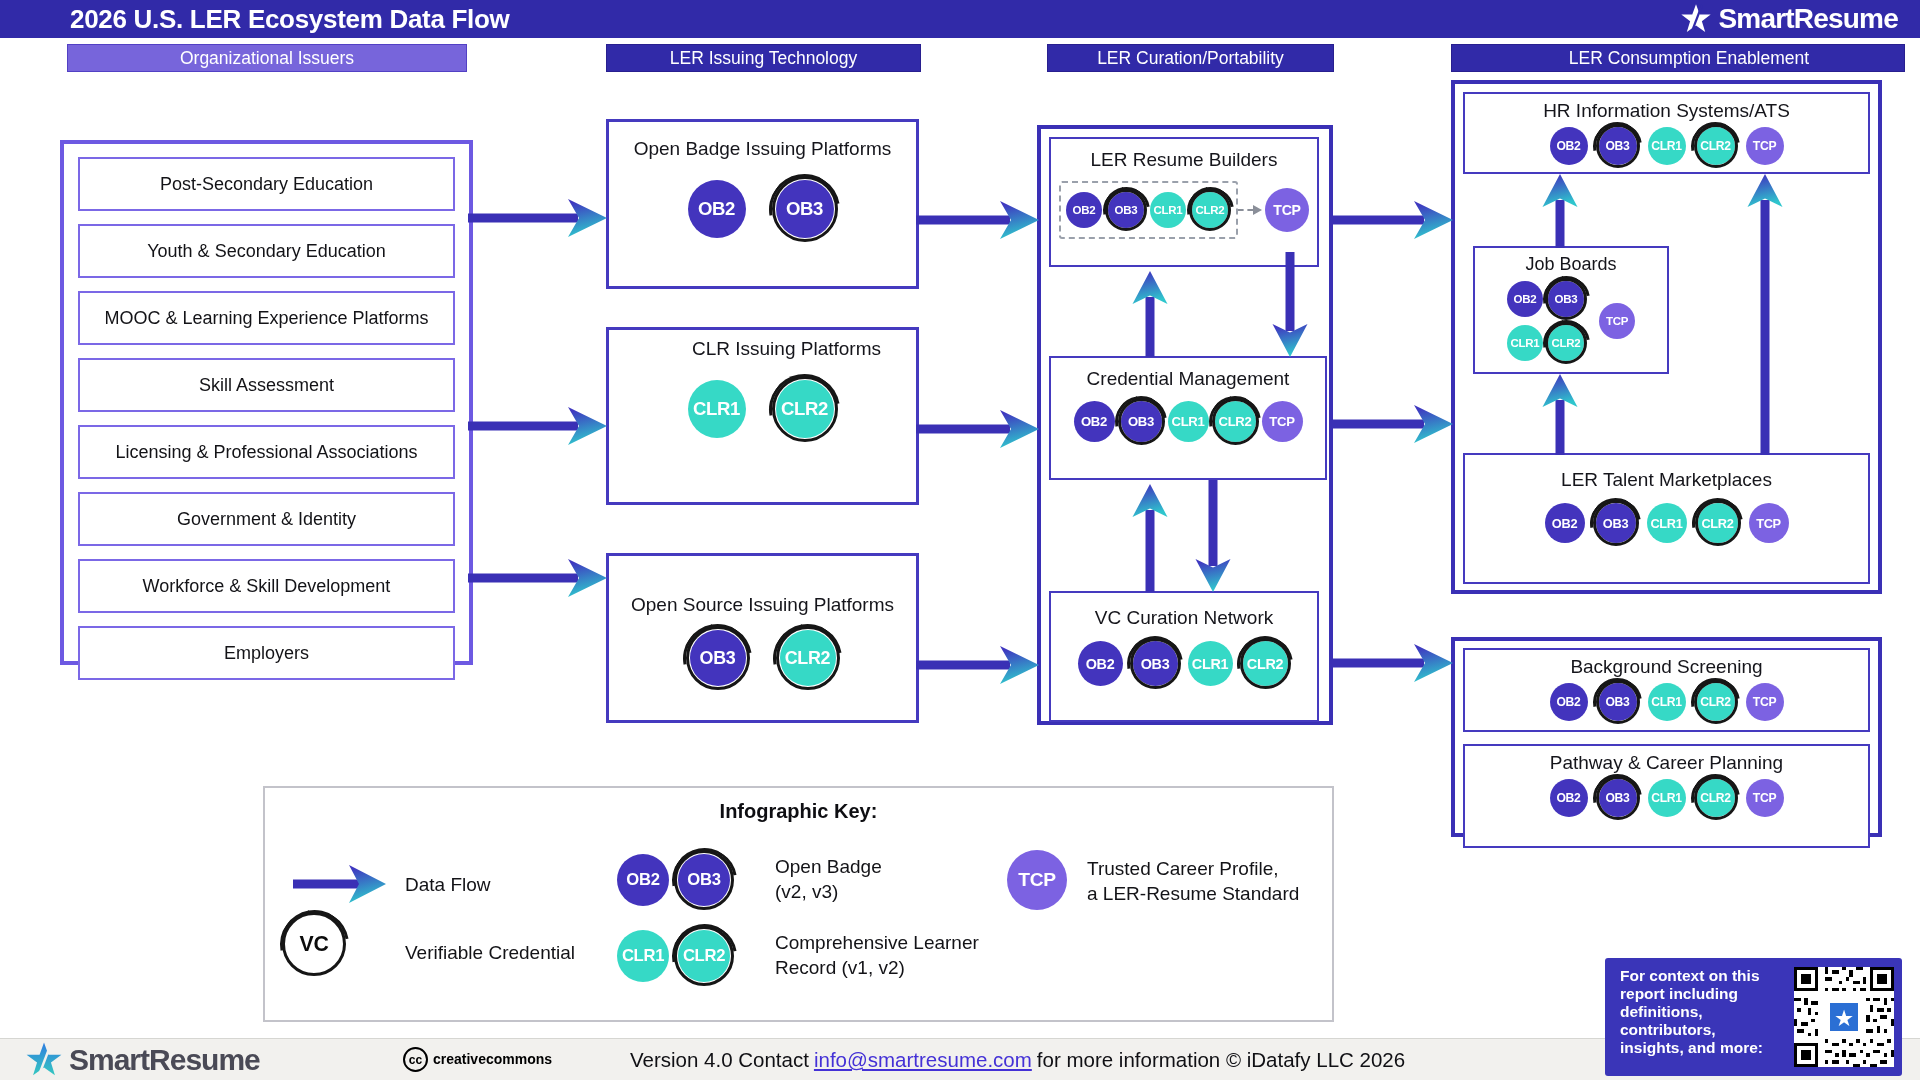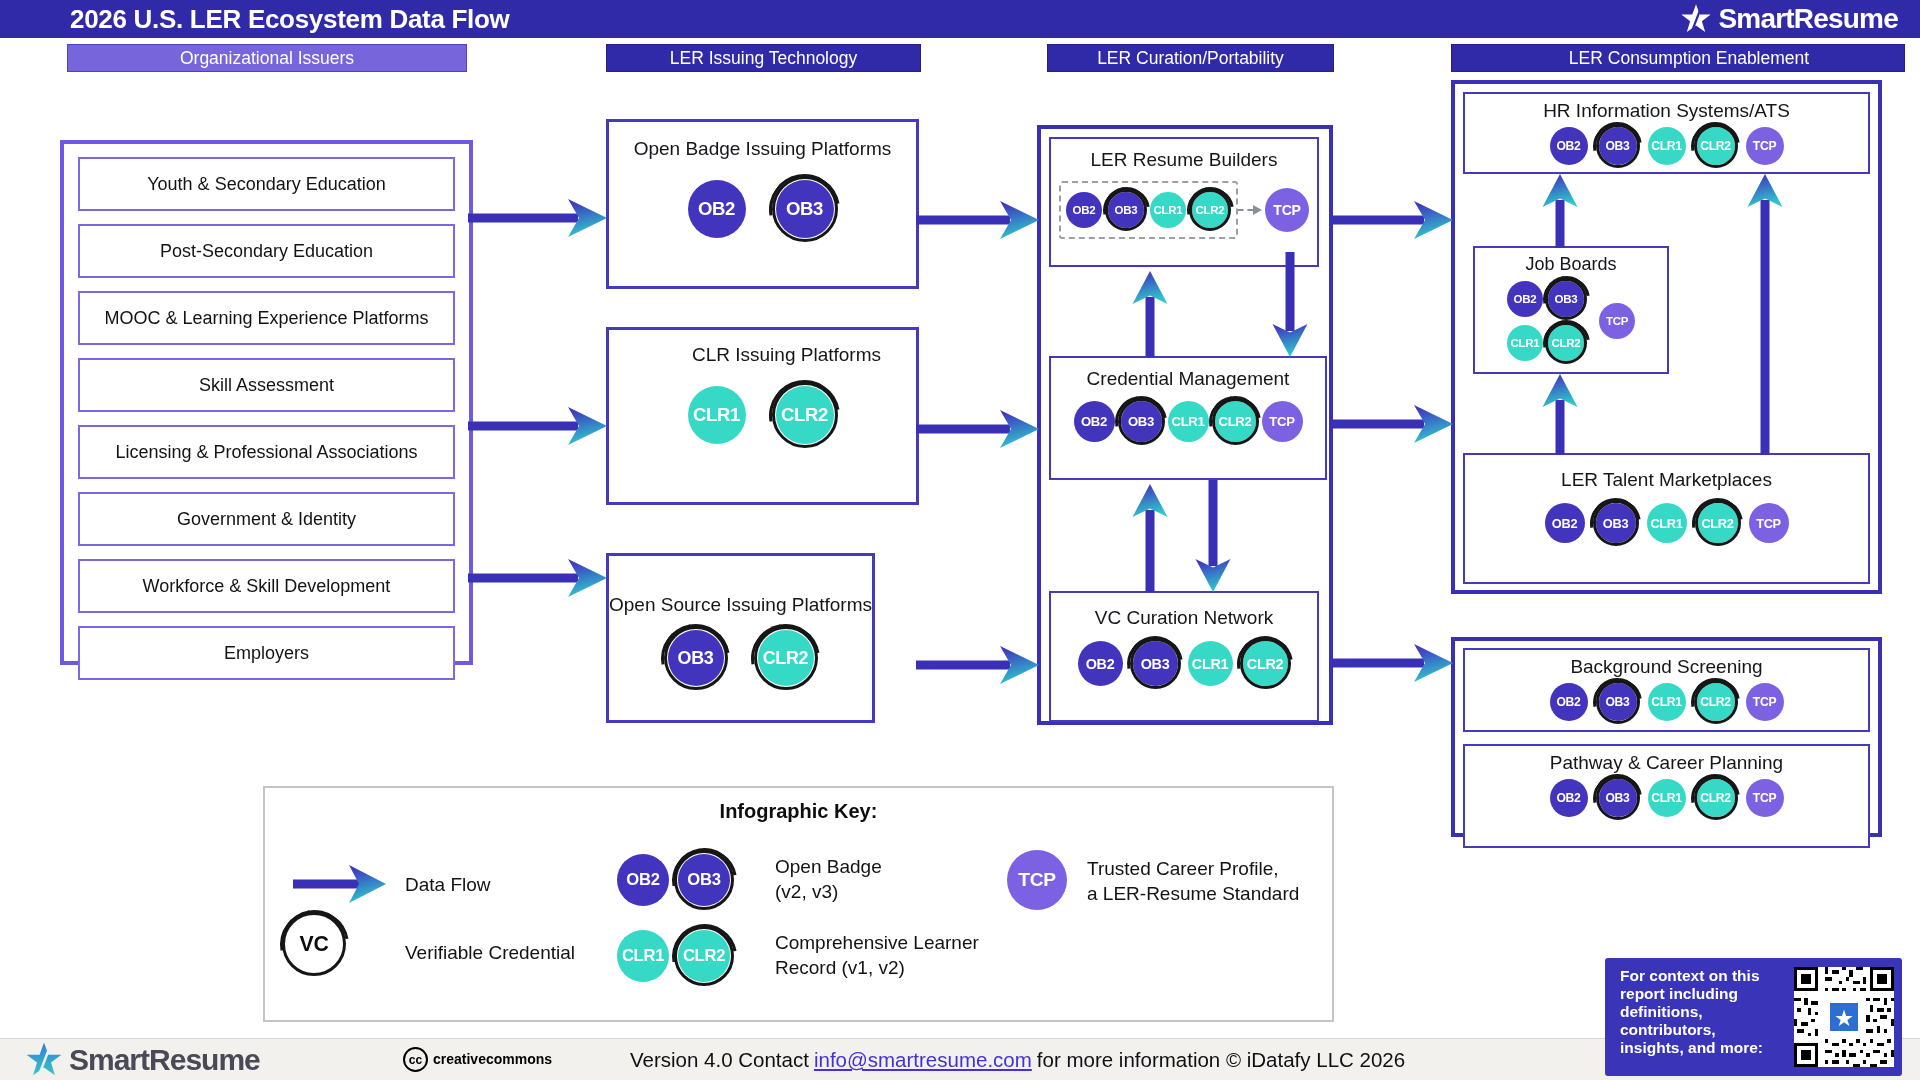--- a/index.html
+++ b/index.html
@@ -95,24 +95,24 @@
   <div class="colhead" style="left:1047px;width:285px;">
       <span>LER Curation/Portability</span>
     </div>
   <div class="colhead" style="left:1451px;width:430px;padding-left:22px;">
       <span>LER Consumption Enablement</span>
     </div>
 
   <div class="outer lightb" style="left:60px;top:140px;width:413px;height:525px;">
     <div id="issuer-list">
       <div class="issuer-item">
+          <span>Post-Secondary Education</span>
+        </div>
+      <div class="issuer-item">
           <span>Youth &amp; Secondary Education</span>
-        </div>
-      <div class="issuer-item">
-          <span>Post-Secondary Education</span>
         </div>
       <div class="issuer-item">
           <span>MOOC &amp; Learning Experience Platforms</span>
         </div>
       <div class="issuer-item">
           <span>Skill Assessment</span>
         </div>
       <div class="issuer-item">
           <span>Licensing &amp; Professional Associations</span>
         </div>
@@ -133,31 +133,31 @@
     <div class="badgerow" style="--d:58px;gap:26px;margin-top:16px;">
         <span class="badge ob">
           <span class="badge-core">OB2</span>
         </span>
         <span class="badge ob ringed">
           <span class="badge-core">OB3</span>
         </span>
       </div>
   </div>
   <div class="panel" style="left:606px;top:327px;width:313px;height:178px;">
-    <div class="title" style="margin-top:14px;padding-left:48px;">CLR Issuing Platforms</div>
+    <div class="title" style="margin-top:8px;padding-left:48px;">CLR Issuing Platforms</div>
     <div class="badgerow" style="--d:58px;gap:26px;margin-top:16px;">
         <span class="badge clr">
           <span class="badge-core">CLR1</span>
         </span>
         <span class="badge clr ringed">
           <span class="badge-core">CLR2</span>
         </span>
       </div>
   </div>
-  <div class="panel" style="left:606px;top:553px;width:269px;height:170px;">
+  <div class="panel" style="left:606px;top:553px;width:313px;height:170px;">
     <div class="title" style="margin-top:38px;">Open Source Issuing Platforms</div>
     <div class="badgerow" style="--d:56px;gap:26px;margin-top:10px;">
         <span class="badge ob ringed">
           <span class="badge-core">OB3</span>
         </span>
         <span class="badge clr ringed">
           <span class="badge-core">CLR2</span>
         </span>
       </div>
   </div>

